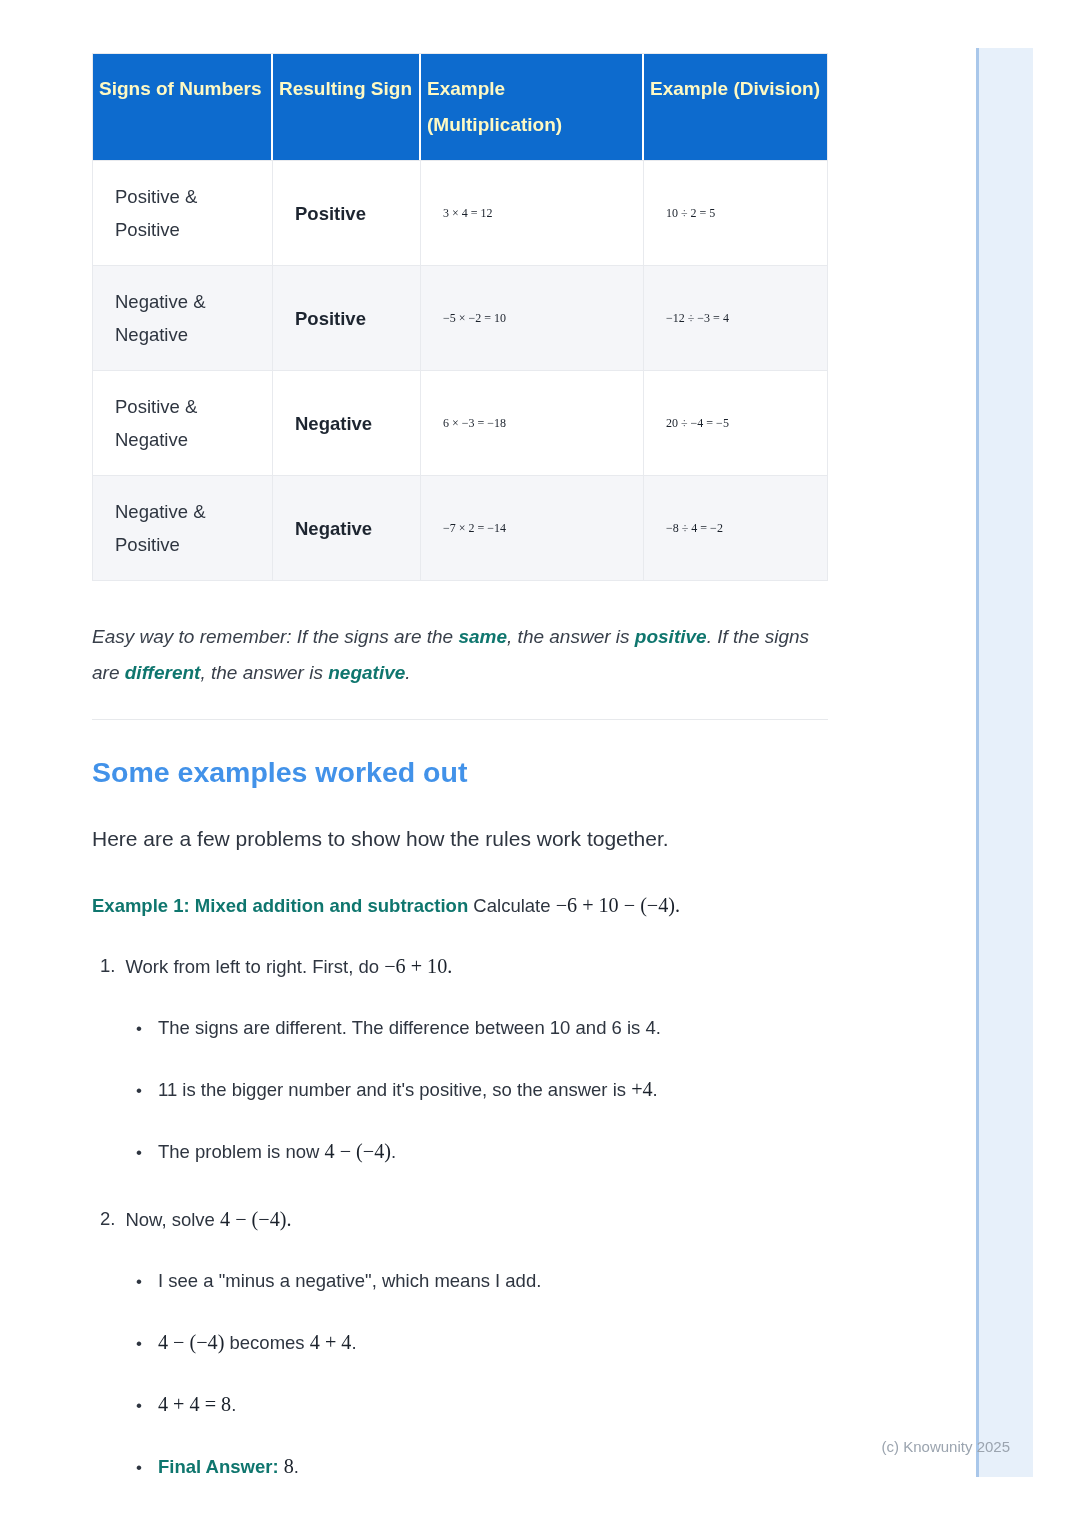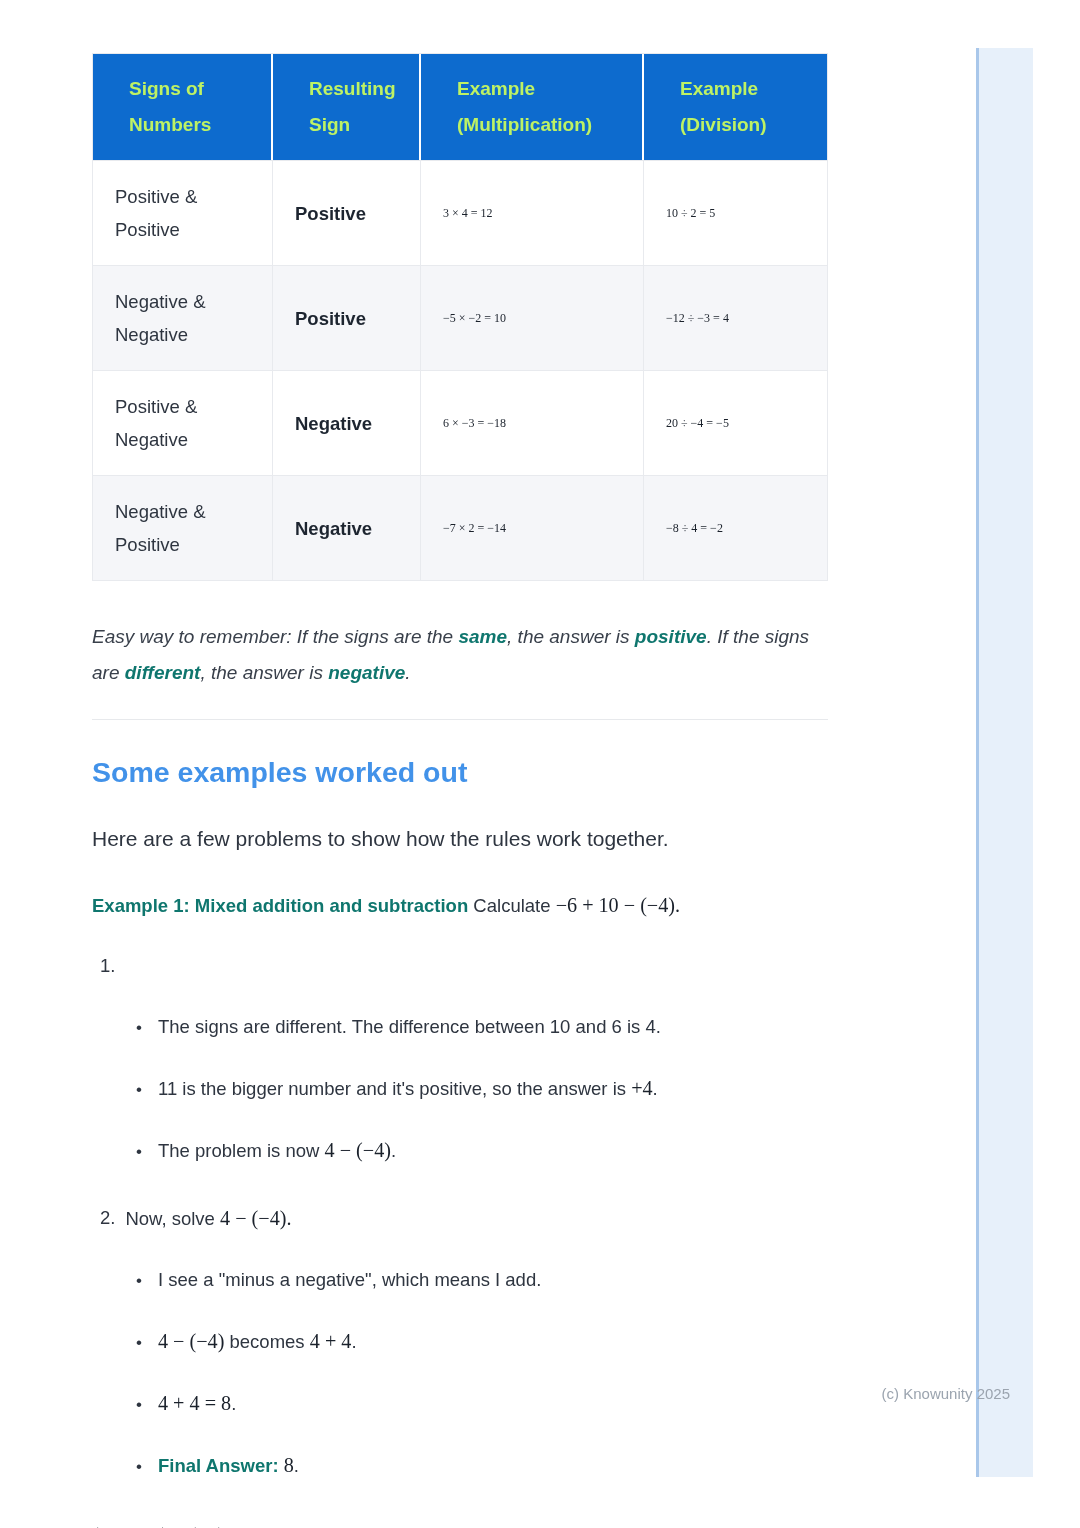--- a/index.html
+++ b/index.html
@@ -16,25 +16,25 @@
   
   .tbl {
     margin-top: 53px;
     display: grid;
     grid-template-columns: 180px 148px 223px 183px;
     border: 1px solid #e8eaee;
     background: #ffffff;
   }
   .th {
     background: #0d6bce;
-    color: #bef264;
+    color: #fef9c3;
     font-weight: 700;
     font-size: 19px;
     line-height: 36px;
-    padding: 17px 36px;
+    padding: 17px 6px;
     box-sizing: border-box;
   }
   .th.sep { border-right: 2px solid #ffffff; }
   .td {
     min-height: 105px;
     padding: 14px 22px;
     box-sizing: border-box;
     display: flex;
     align-items: center;
     font-size: 18.5px;
@@ -109,21 +109,21 @@
     left: 976px;
     top: 48px;
     width: 54px;
     height: 1429px;
     background: #e7f0fa;
     border-left: 3px solid #a9c7ea;
   }
   .watermark {
     position: absolute;
     right: 70px;
-    top: 1385px;
+    top: 1438px;
     font-size: 15px;
     color: #9ba4af;
     white-space: nowrap;
   }
 </style>
 </head>
 <body>
 
 <div class="page">
   <div class="content">
@@ -162,20 +162,21 @@
     <div class="h2">Some examples worked out</div>
 
     <p class="intro">Here are a few problems to show how the rules work together.</p>
 
     <p class="ex-title"><span class="seg-b">Example 1: Mixed addition and subtraction</span><span class="seg-t"> Calculate </span><span class="seg-m">−6 + 10 − (−4).</span></p>
 
     <div class="steps">
       <div class="step">
         <div class="step-line">
           <span class="step-num">1.</span>
+          <span class="step-text"><span class="seg-t">Work from left to right. First, do </span><span class="seg-m">−6 + 10.</span></span>
         </div>
         <div class="bullets">
           <div class="bullet">
             <span class="dot"></span>
             <span class="bullet-text"><span class="seg-t">The signs are different. The difference between 10 and 6 is 4.</span></span>
           </div>
           <div class="bullet">
             <span class="dot"></span>
             <span class="bullet-text"><span class="seg-t">11 is the bigger number and it's positive, so the answer is </span><span class="seg-m">+4</span><span class="seg-t">.</span></span>
           </div>

